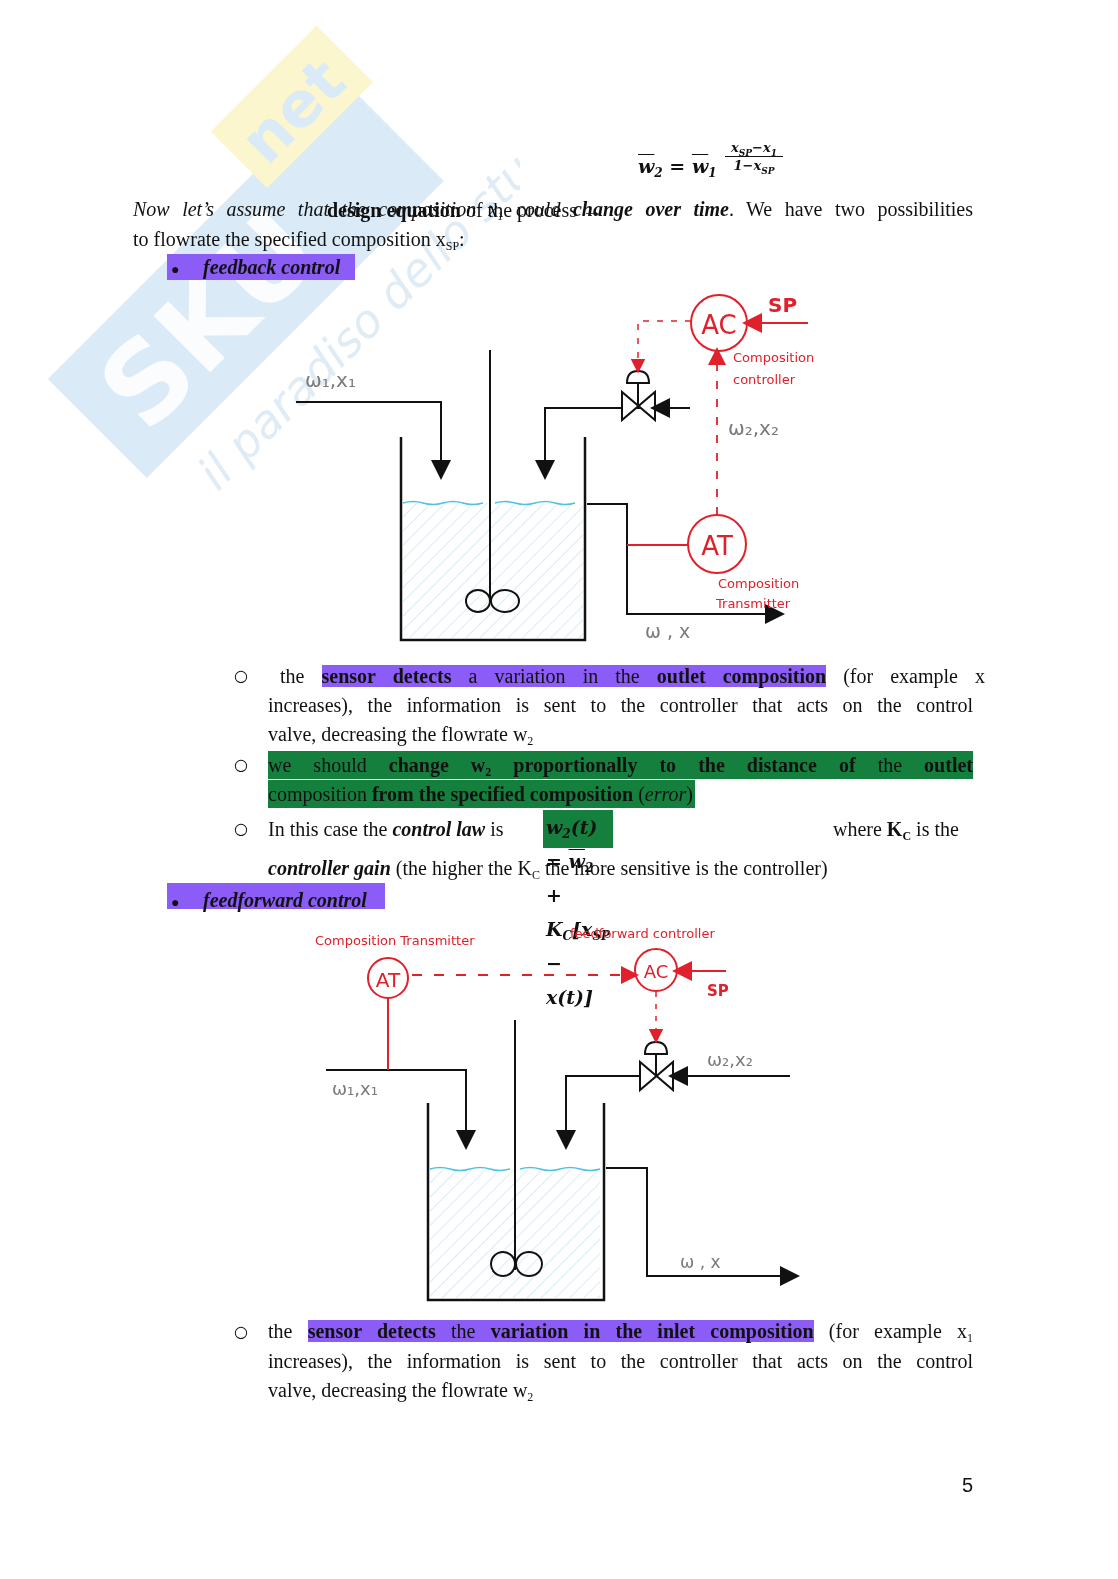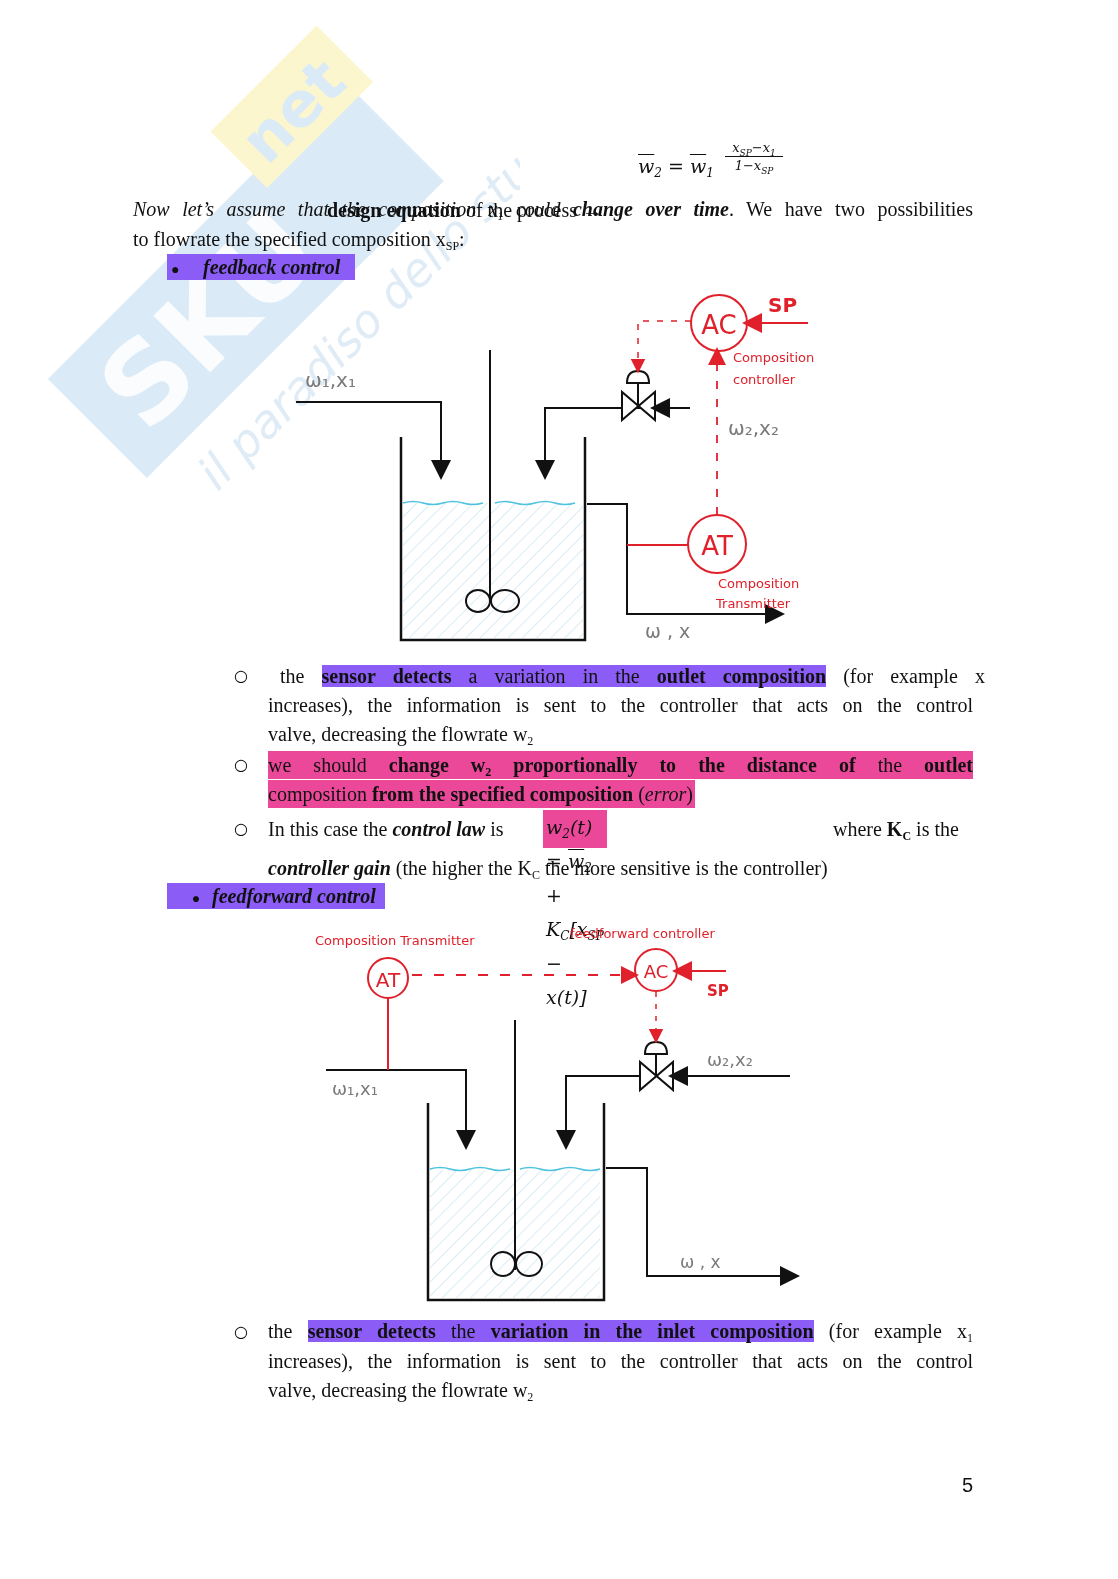--- a/index.html
+++ b/index.html
@@ -3,24 +3,24 @@
 <meta charset="utf-8">
 <style>
   html, body { margin:0; padding:0; background:#fff; }
   body { width:1118px; height:1579px; position:relative; overflow:hidden;
          font-family:"Liberation Serif", "DejaVu Serif", serif; color:#111; }
   .abs { position:absolute; }
   .watermark { position:absolute; left:0; top:0; width:520px; height:560px; pointer-events:none; }
   .line { font-size:20px; line-height:28px; white-space:nowrap; }
   .justify { text-align:justify; text-align-last:justify; }
   .hl-green { background:#8b5cf6; }
-  .hl-yellow { background:#ec4899; }
+  .hl-yellow { background:#15803d; }
   sub { font-size:12px; vertical-align:-4px; line-height:0; }
   .bullet-o { position:absolute; font-family:"DejaVu Sans", sans-serif; font-size:16px; }
-  .math { font-family:"DejaVu Serif", serif; font-style:italic; font-size:19px; }
+  .math { font-family:"DejaVu Serif", serif; font-style:italic; font-size:19px;font-weight:bold; }
   .overline { text-decoration:overline; }
   .page-num { font-family:"Liberation Sans", sans-serif; font-size:20px; }
 </style>
 </head>
 <body>
 
 <svg class="watermark" viewBox="0 0 520 560">
   <g transform="rotate(-45 260 280)" opacity="0.9">
     <rect x="40" y="200" width="420" height="140" fill="#d6e8f7"></rect>
     <text x="70" y="310" font-family="DejaVu Sans, sans-serif" font-weight="bold" font-size="110" fill="#ffffff" opacity="0.9">SKU</text>
@@ -139,21 +139,21 @@
     <span>w</span><sub>2</sub><span>(t) = </span><span class="overline">w</span><sub>2</sub><span> + K</span><sub>C</sub><span>[x</span><sub>SP</sub><span> − x(t)]</span>
   </div>
   <div class="abs line" style="left:833px; top:815px;">
     <span> where </span><b><span>K</span><sub>C</sub></b><span> is the</span>
   </div>
   <div class="abs line" style="left:268px; top:854px;">
     <b><i>controller gain</i></b><span> (the higher the K</span><sub>C</sub><span> the more sensitive is the controller)</span>
   </div>
 </div>
 
-<div class="abs line hl-green" style="left:167px; top:883px; width:218px; height:26px; line-height:26px;text-align:center;">
+<div class="abs line hl-green" style="left:167px; top:883px; width:218px; height:26px; line-height:34px;">
   <span style="display:inline-block; width:32px; padding-left:4px; font-size:14px;">●</span><b><i>feedforward control</i></b>
 </div>
 
 <svg class="abs" style="left:300px; top:915px;" width="520" height="395" viewBox="300 915 520 395">
   <defs>
     <pattern id="hatch2" patternUnits="userSpaceOnUse" width="10" height="10" patternTransform="rotate(45)">
       <line x1="0" y1="0" x2="0" y2="10" stroke="#a9d6ea" stroke-width="1"></line>
     </pattern>
     <marker id="arrB2" markerWidth="10" markerHeight="10" refX="5" refY="5" orient="auto">
         <path d="M0,0 L10,5 L0,10 z" fill="#111"></path>

